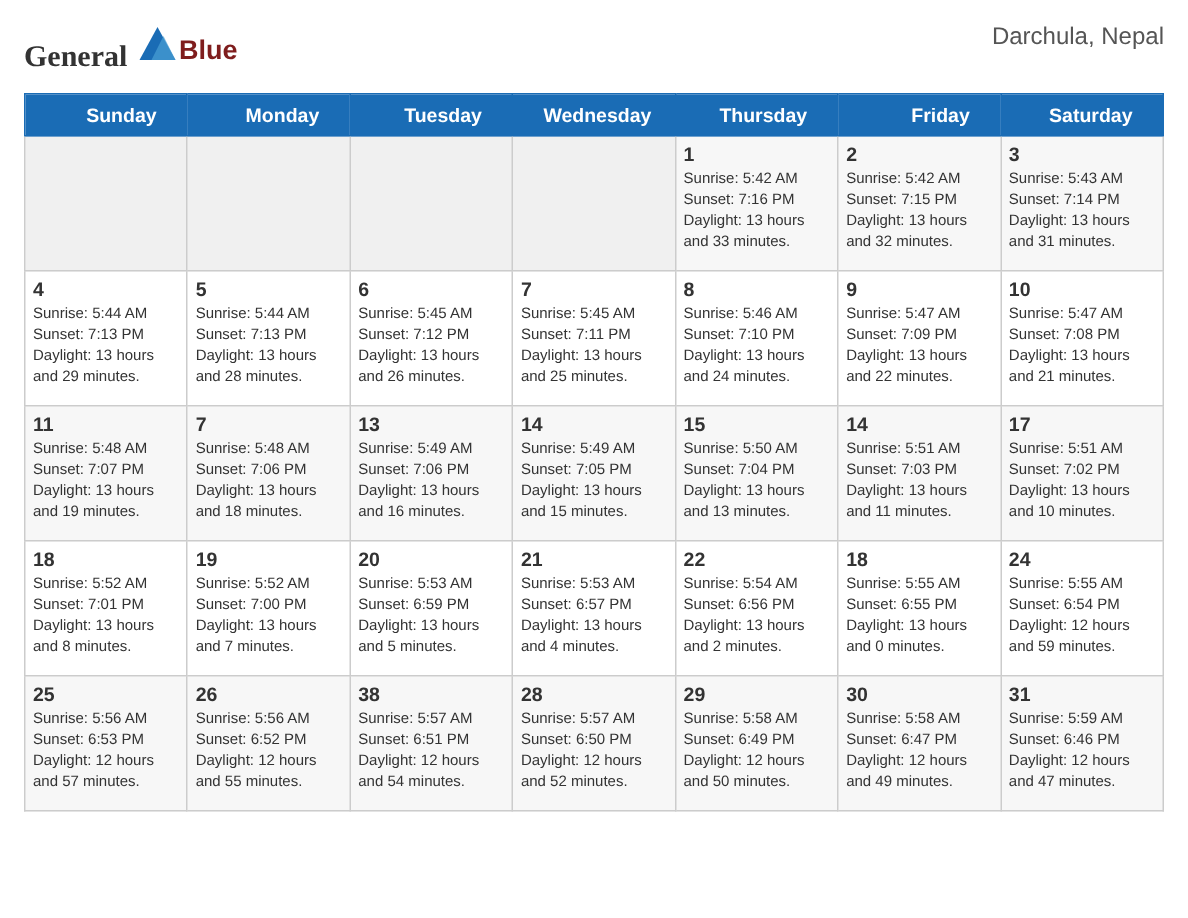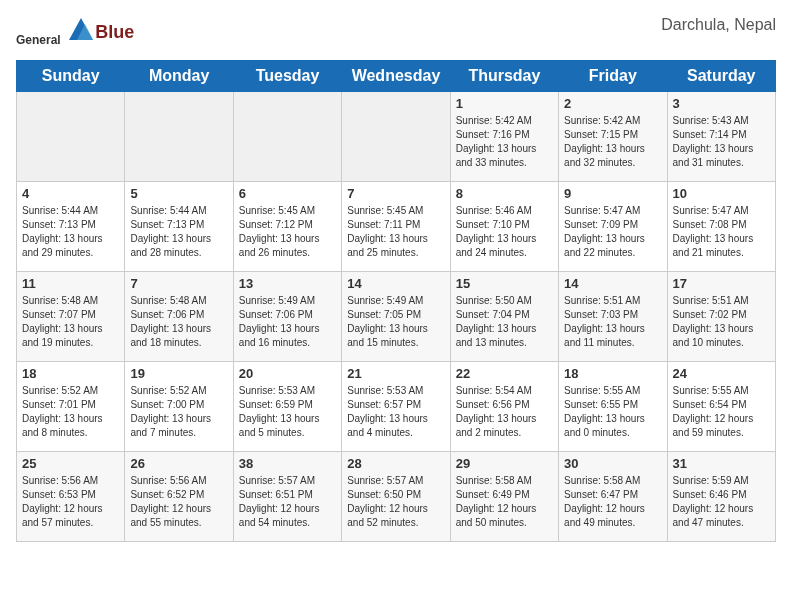--- a/index.html
+++ b/index.html
@@ -14,23 +14,24 @@
       display: flex;
       justify-content: space-between;
       align-items: flex-start;
       margin-bottom: 12px;
     }
     .logo {
       display: flex;
       align-items: center;
     }
     .logo-text-general {
-      font-size: 12px;
-      font-weight: bold;
-      color: #333;
+      font-size: 20px;
+      font-weight: bold;
+      color: #333;
+      font-family: Liberation Serif, serif;
     }
     .logo-text-blue {
       font-size: 18px;
       font-weight: bold;
       color: #7f1d1d;
       text-align: center;
     }
     .logo-icon {
       width: 28px;
       height: 28px;
@@ -49,24 +50,24 @@
       color: #555;
     }
     table {
       width: 100%;
       border-collapse: collapse;
       table-layout: fixed;
     }
     thead tr th {
       background-color: #1a6cb5;
       color: #fff;
-      font-size: 16px;
-      font-weight: bold;
-      padding: 6px 8px;
-      text-align: center;
+      font-size: 13px;
+      font-weight: bold;
+      padding: 6px 20px;
+      text-align: right;
       border: 1px solid #1a6cb5;
     }
     tbody tr td {
       border: 1px solid #ccc;
       vertical-align: top;
       padding: 4px 5px;
       font-size: 10.5px;
       color: #333;
       height: 90px;
       background: #fff;

